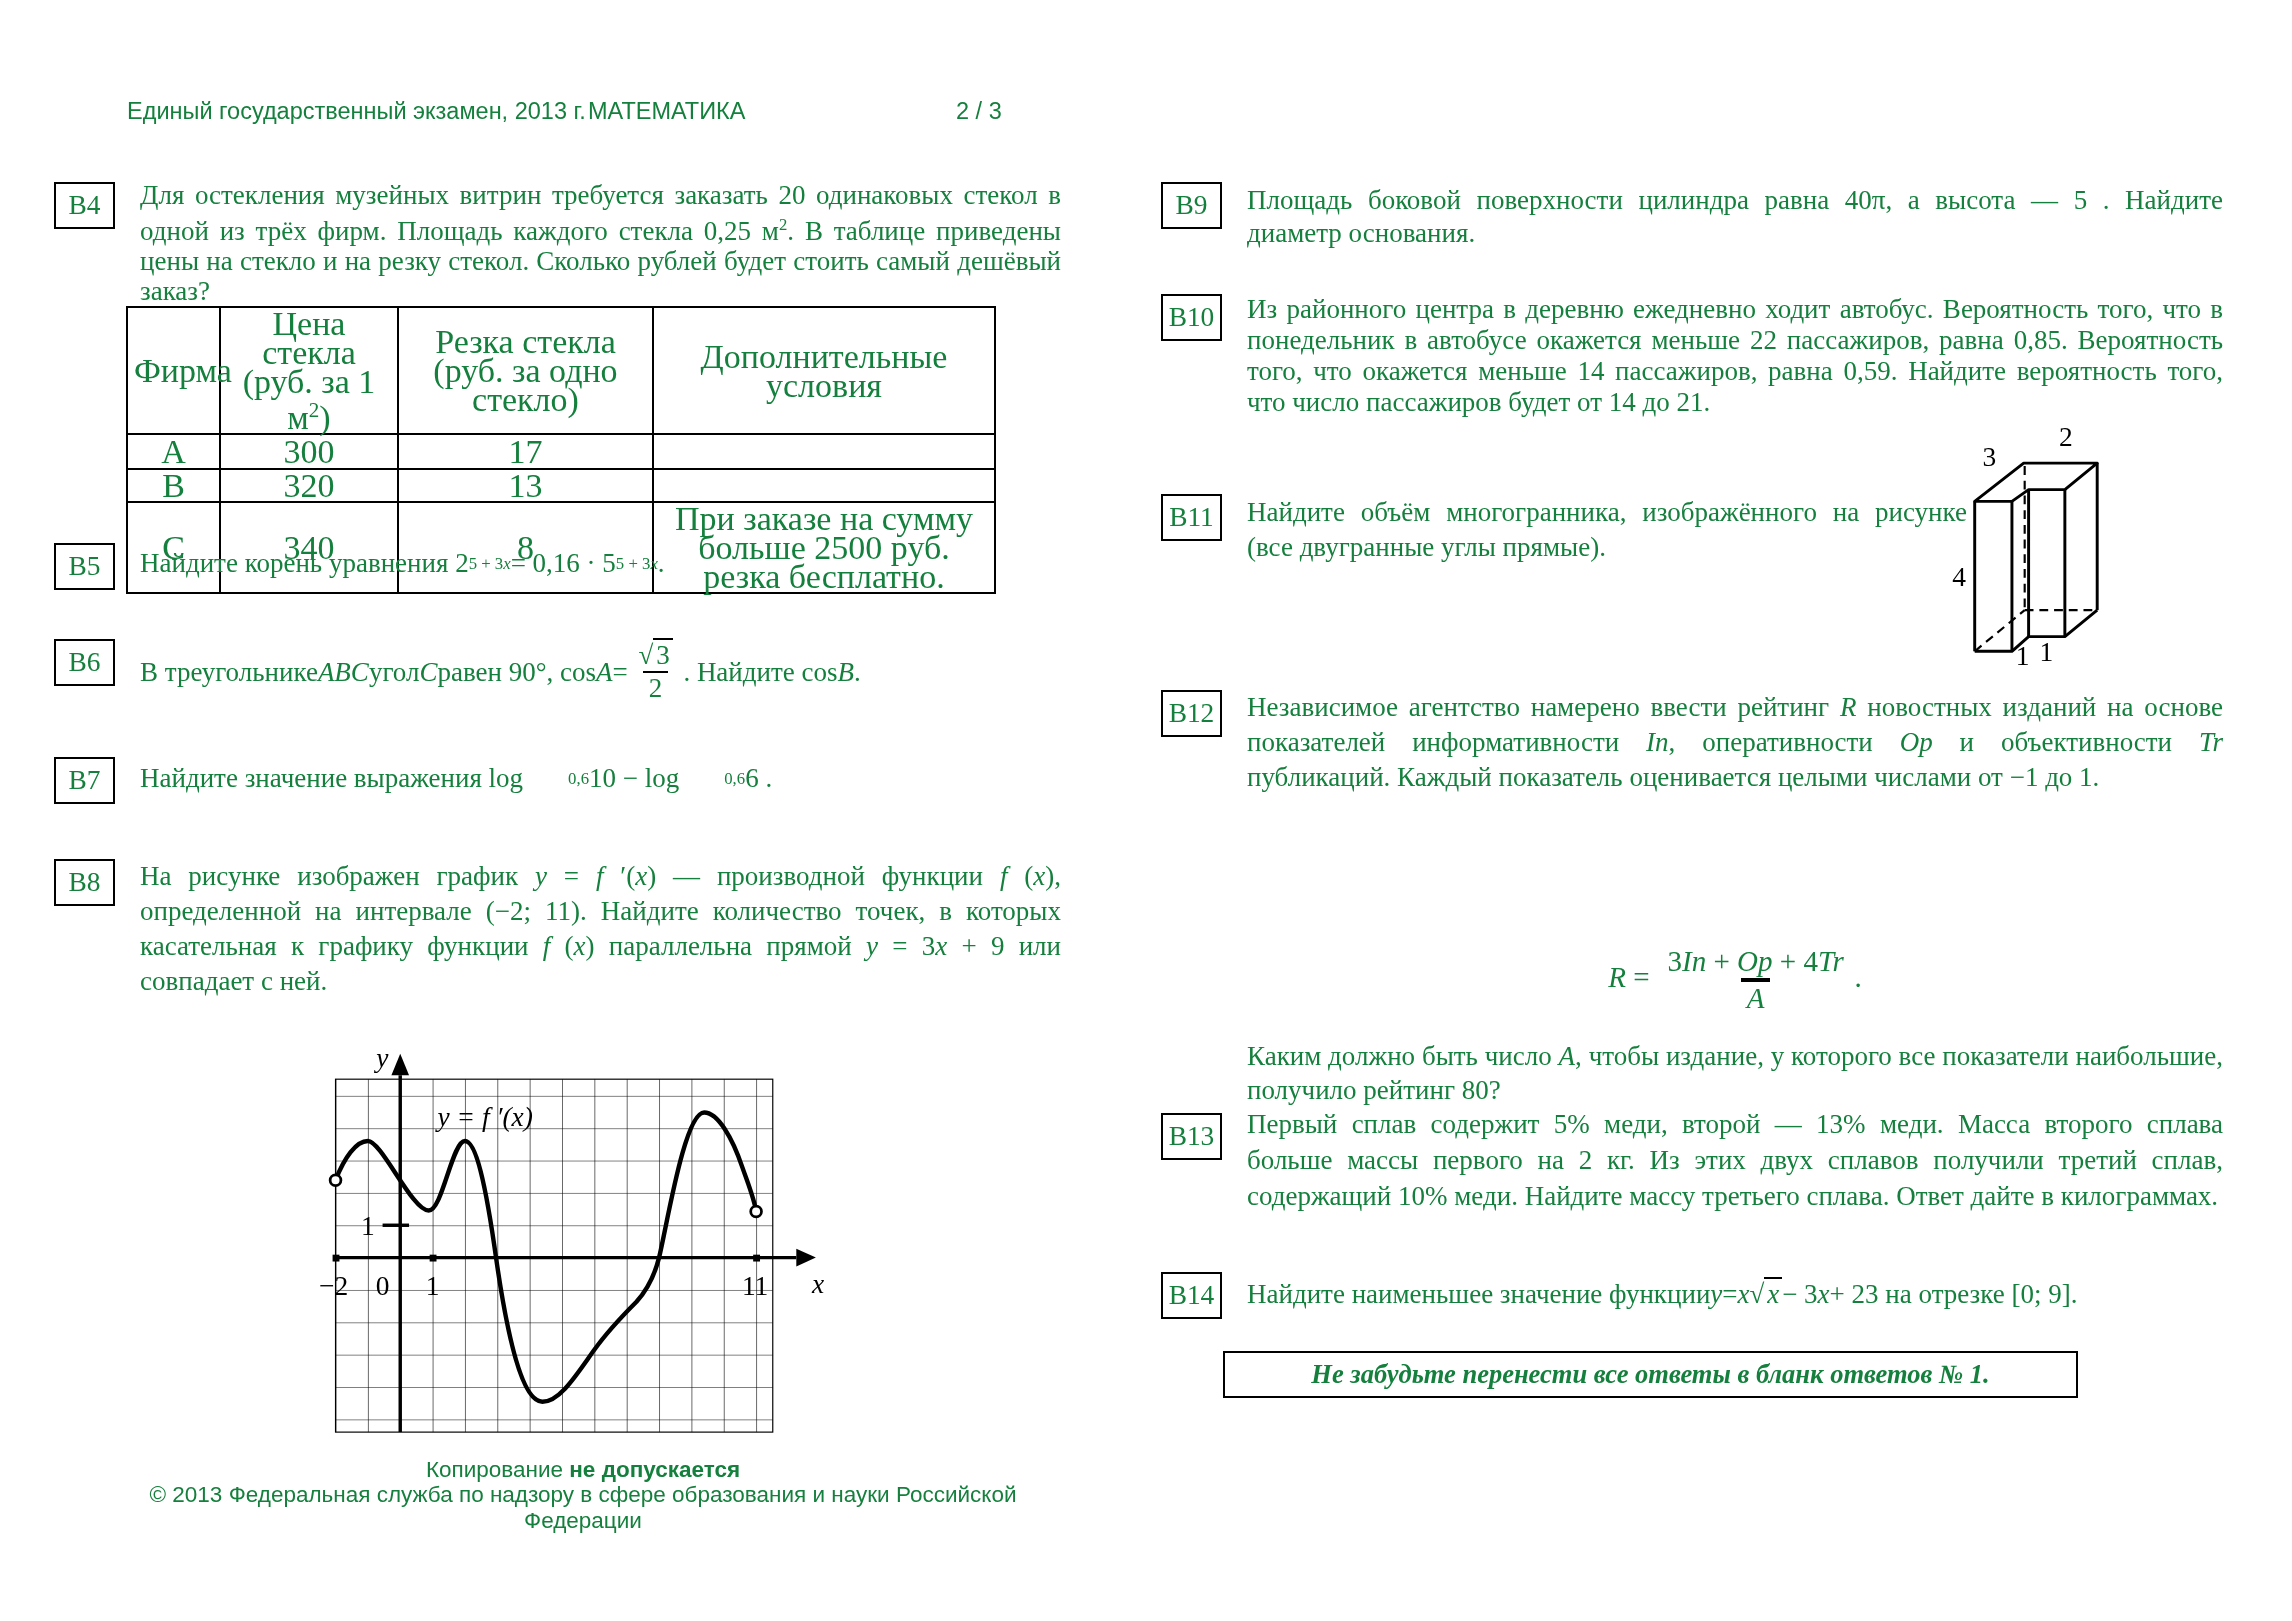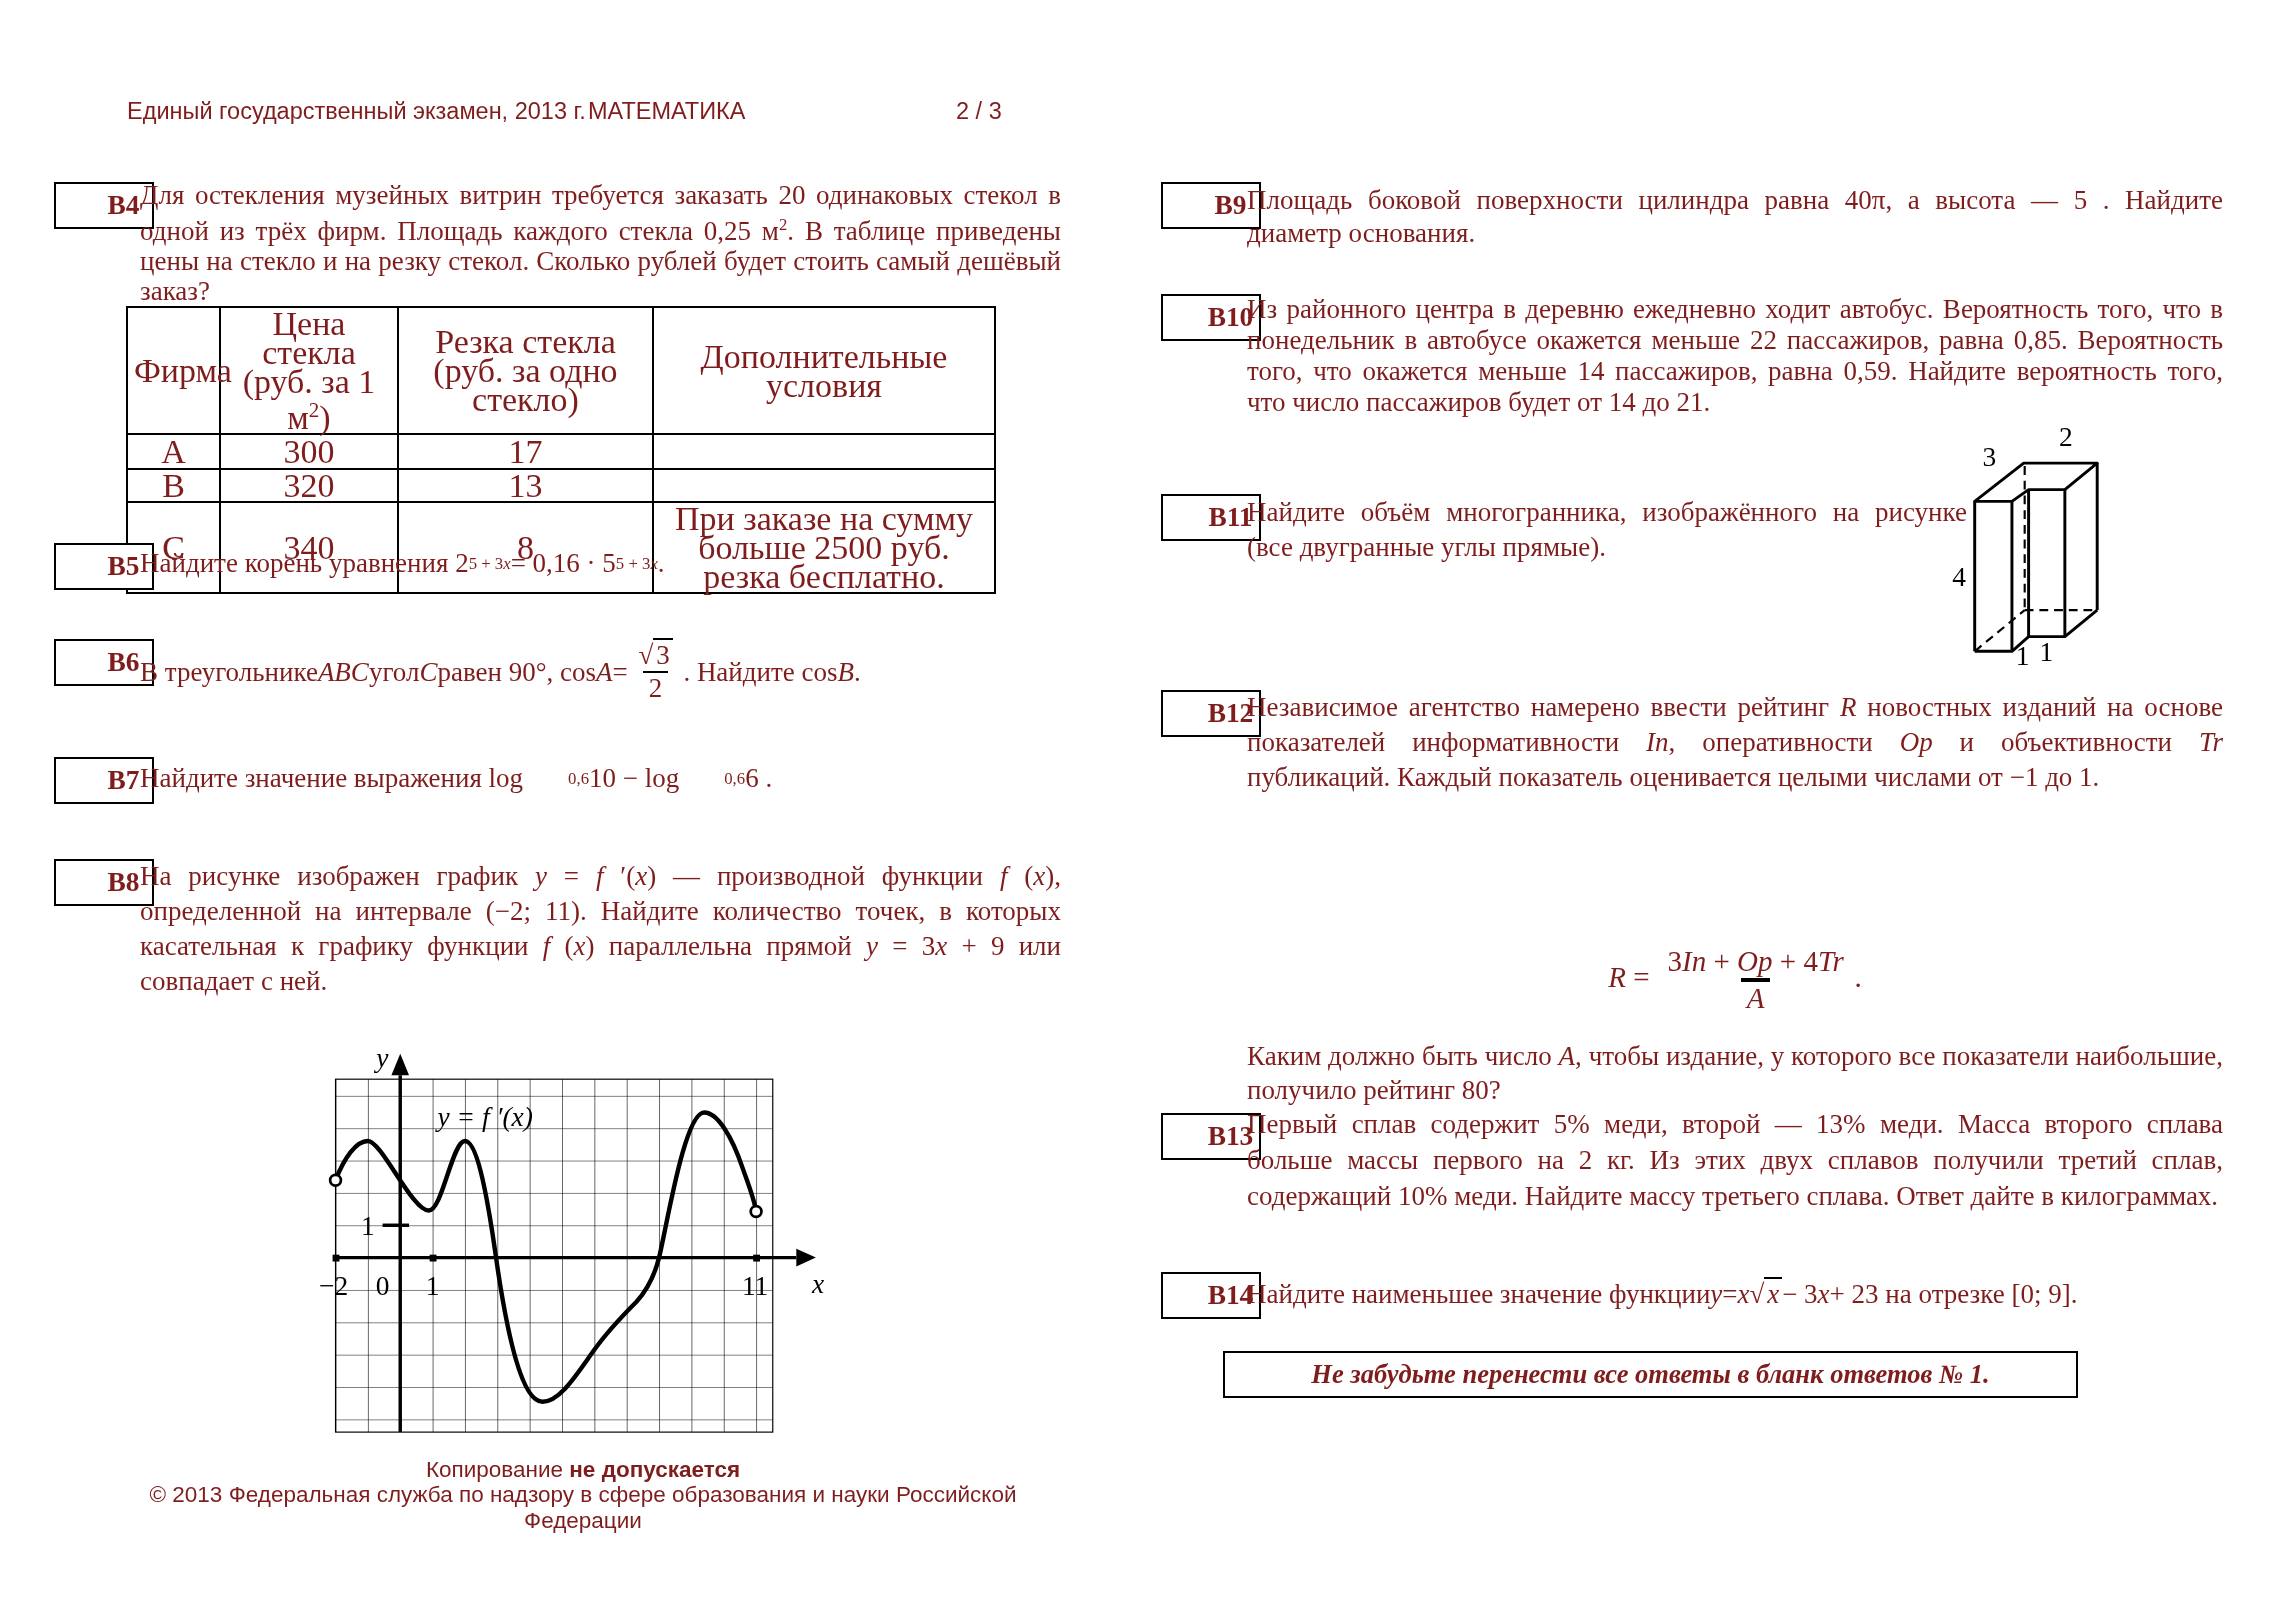--- a/index.html
+++ b/index.html
@@ -1,22 +1,22 @@
 <!DOCTYPE html>
 <html lang="ru"><head>
 <meta charset="utf-8">
 <style>
   html,body{margin:0;padding:0;background:#e8e8e8;}
-  .page{position:relative;width:2293px;height:1621px;background:#ffffff;color:#7f1d1d;
+  .page{position:relative;width:2293px;height:1621px;background:#ffffff;color:#15803d;
         font-family:"Liberation Serif","DejaVu Serif",serif;overflow:hidden;}
   .hdr{position:absolute;top:98px;font-family:"Liberation Sans","DejaVu Sans",sans-serif;
        font-size:23.5px;white-space:nowrap;}
   .labelbox{position:absolute;width:57px;height:43px;border:2.9px solid #000;
        display:flex;align-items:center;justify-content:center;
-       font-weight:bold;font-size:27.4px;background:#fff;padding-left:39px;}
+       font-weight:normal;font-size:27.4px;background:#fff;}
   .ptext{position:absolute;font-size:27px;text-align:justify;}
   .pline{position:absolute;font-size:27px;display:flex;align-items:center;white-space:nowrap;}
   sup{font-size:0.62em;}
   sub{font-size:0.62em;margin-left:45px;}
   i{font-family:"Liberation Serif","DejaVu Serif",serif;}
   .frac{display:inline-flex;flex-direction:column;align-items:center;vertical-align:middle;
         margin:0 4.9px;line-height:1.15;}
   .frac .num{padding:0 5.9px;}
   .frac .den{border-top:2.5px solid #000;padding:0 5.9px;}
   .heavy .frac .den{border-top-width:4.9px;}

